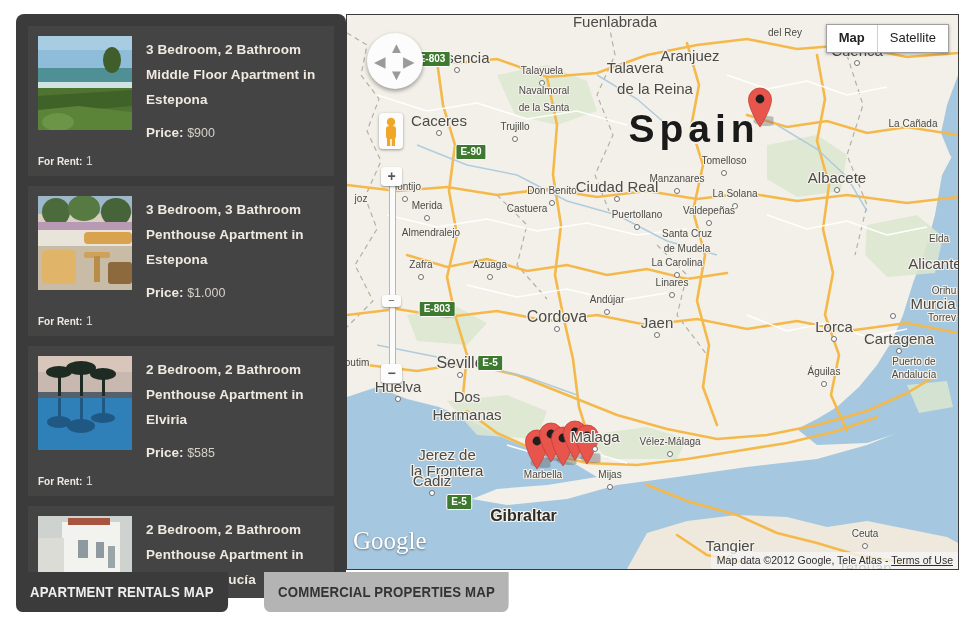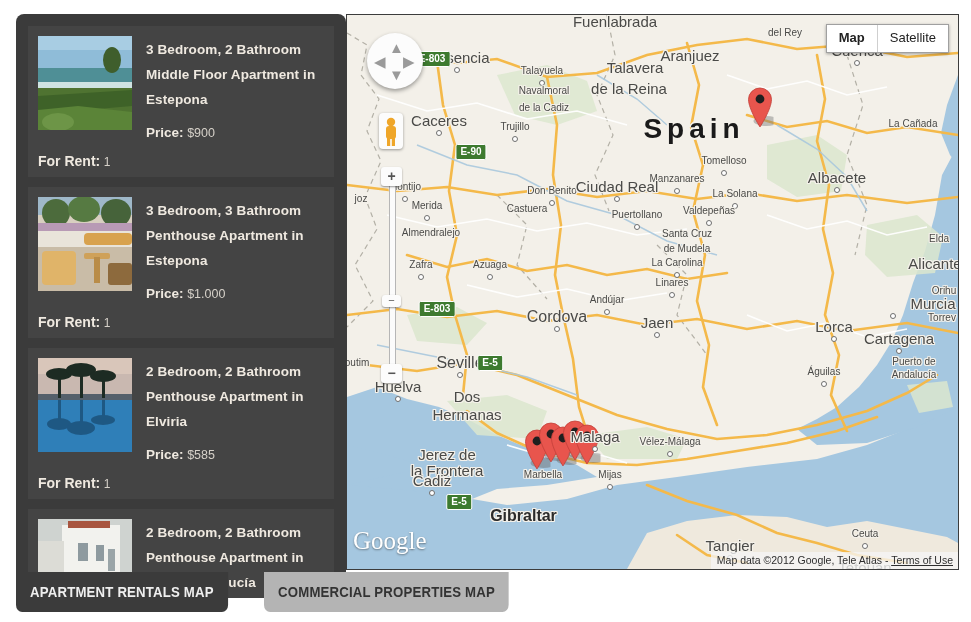--- a/index.html
+++ b/index.html
@@ -64,21 +64,21 @@
     font-weight: bold;
     color: #efe9e0;
     font-size: 13.5px;
   }
   .price-value { color: #d6d1c9; font-size: 12.5px; }
   .rent-row {
     margin-top: 9px;
     font-size: 13px;
     color: #d8d3cb;
   }
-  .rent-label { font-weight: bold; color: #efe9e0; font-size: 14px; }
+  .rent-label { font-weight: bold; color: #efe9e0; font-size: 10px; }
   .rent-value { color: #d6d1c9; font-size: 12px; }
 
   
   .map-wrap {
     position: absolute;
     left: 346px; top: 14px;
     width: 613px; height: 556px;
     border: 1px solid #3c3c3c;
     box-sizing: border-box;
     overflow: hidden;
@@ -101,21 +101,21 @@
     text-shadow: 1px 0 0 #f4f1ea, -1px 0 0 #f4f1ea, 0 1px 0 #f4f1ea, 0 -1px 0 #f4f1ea,
                  1px 1px 0 #f4f1ea, -1px -1px 0 #f4f1ea, 1px -1px 0 #f4f1ea, -1px 1px 0 #f4f1ea;
     pointer-events: none;
     line-height: 1.08;
     text-align: center;
   }
   .mlabel.md  { font-size: 10px; text-align: center; }
   .mlabel.lg  { font-size: 15px; }
   .mlabel.xl  { font-size: 16px; }
   .mlabel.country {
-    color: #1a1a1a; font-weight: bold; font-size: 28px;
+    color: #1a1a1a; font-weight: bold; font-size: 39px;
     letter-spacing: 5px;
     text-shadow: 2px 0 0 #f4f1ea, -2px 0 0 #f4f1ea, 0 2px 0 #f4f1ea, 0 -2px 0 #f4f1ea;
   }
   .mlabel.bold { font-weight: bold; color: #2b2b2b; }
   .city-dot {
     position: absolute;
     width: 6px; height: 6px;
     border: 1.5px solid #6e6e6e;
     background: #fff;
     border-radius: 50%;
@@ -518,23 +518,23 @@
           <div class="mlabel lg" style="left: 268px; top: 7px;">Fuenlabrada</div>
           <div class="mlabel md" style="left: 438px; top: 18px;">del Rey</div>
           <div class="mlabel lg" style="left: 343px; top: 41px;">Aranjuez</div>
           <div class="mlabel lg" style="left: 510px; top: 36px;">Cuenca</div>
           <div class="city-dot" style="left: 510px; top: 48px;"></div>
           <div class="mlabel lg" style="left: 110px; top: 43px;">Plasencia</div>
           <div class="city-dot" style="left: 110px; top: 55px;"></div>
           <div class="mlabel md" style="left: 195px; top: 56px;">Talayuela</div>
           <div class="city-dot" style="left: 195px; top: 68px;"></div>
           <div class="mlabel lg" style="left: 288px; top: 53px;">Talavera</div>
-          <div class="mlabel lg" style="left: 282px; top: 74px;">de la Reina</div>
+          <div class="mlabel lg" style="left: 308px; top: 74px;">de la Reina</div>
           <div class="mlabel md" style="left: 197px; top: 76px;">Navalmoral</div>
-          <div class="mlabel md" style="left: 197px; top: 93px;">de la Cadiz</div>
+          <div class="mlabel md" style="left: 197px; top: 93px;">de la Santa</div>
           <div class="mlabel md" style="left: 566px; top: 109px;">La Cañada</div>
           <div class="mlabel country" style="left: 347px; top: 114px;">Spain</div>
           <div class="mlabel lg" style="left: 92px; top: 106px;">Caceres</div>
           <div class="city-dot" style="left: 92px; top: 118px;"></div>
           <div class="mlabel md" style="left: 168px; top: 112px;">Trujillo</div>
           <div class="city-dot" style="left: 168px; top: 124px;"></div>
           <div class="mlabel md" style="left: 377px; top: 146px;">Tomelloso</div>
           <div class="city-dot" style="left: 377px; top: 158px;"></div>
           <div class="mlabel lg" style="left: 490px; top: 163px;">Albacete</div>
           <div class="city-dot" style="left: 490px; top: 175px;"></div>

